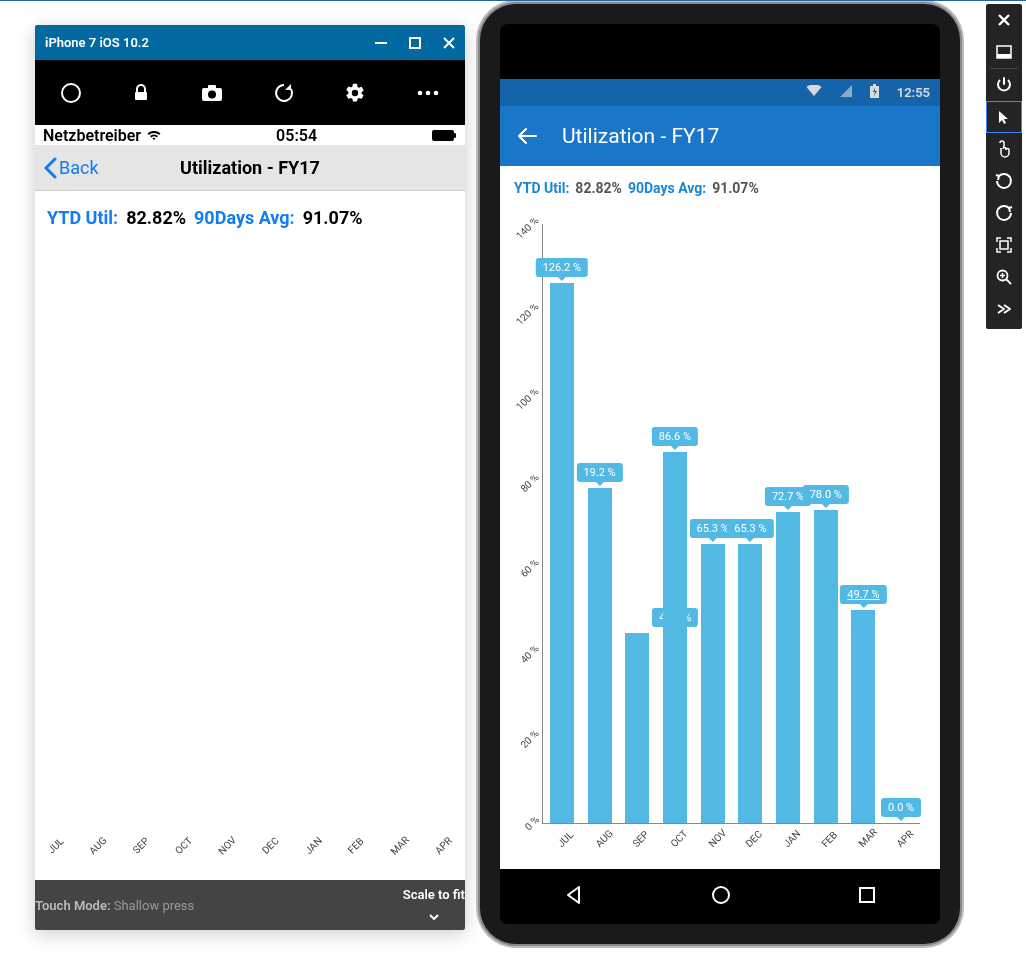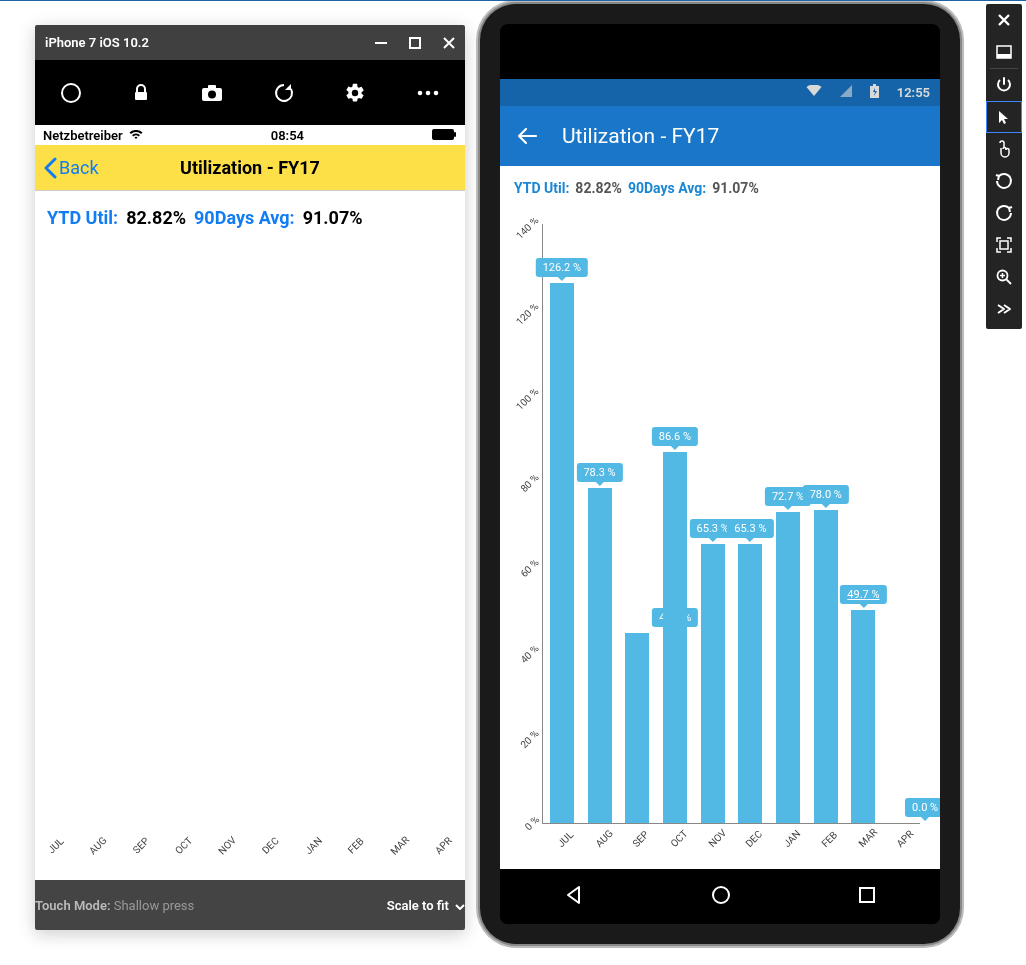--- a/index.html
+++ b/index.html
@@ -38,21 +38,21 @@
     top:25px;
     width:430px;
     height:905px;
     background:#fff;
     box-shadow:0 4px 18px rgba(0,0,0,.2);
     border-radius:2px;
     overflow:hidden;
   }
   .win-titlebar{
     height:35px;
-    background:#404040;
+    background:#0369a1;
     color:#fff;
     display:flex;
     align-items:center;
     justify-content:space-between;
     padding:0 10px;
     font-size:13px;
   }
   .win-title{ font-weight:600; }
   .win-controls{ display:flex; gap:22px; }
   .win-controls .ctrl{
@@ -72,35 +72,35 @@
     font-size:22px;
   }
   .dev-toolbar .tb-btn{ cursor:pointer; display:flex; align-items:center; justify-content:center; }
 
   .ios-statusbar{
     height:20px;
     display:flex;
     align-items:center;
     justify-content:space-between;
     padding:9px 8px;
-    font-size:13px;
+    font-size:16px;
     font-weight:600;
     color:#000;
     background:#fff;
   }
   .ios-statusbar .left{ display:flex; align-items:center; gap:6px; }
   .ios-statusbar .right{ display:flex; align-items:center; gap:4px; }
 
   .ios-navbar{
     height:46px;
     display:flex;
     align-items:center;
     position:relative;
     border-bottom:1px solid #ccc;
-    background:#fde047;
+    background:#e5e5e5;
   }
   .ios-back{
     display:flex;
     align-items:center;
     color:var(--ios-blue);
     font-size:18px;
     padding-left:8px;
     cursor:pointer;
   }
   .ios-back svg{ margin-right:2px; }
@@ -159,21 +159,21 @@
     background:var(--toolbar-grey);
     color:#fff;
     display:flex;
     align-items:center;
     justify-content:space-between;
     padding:0 0;
     font-size:13px;
   }
   .ios-footer .tm-label{ color:#bbb; font-weight:600; }
   .ios-footer .tm-val{ color:#999; }
-  .ios-footer .scale{ display:flex; align-items:center; gap:6px; cursor:pointer; font-weight:600; }
+  .ios-footer .scale{ display:flex; align-items:center; gap:6px; cursor:pointer; font-weight:600;flex-direction:column; }
 
   
   .android-window{
     position:absolute;
     left:480px;
     top:4px;
     width:480px;
     height:940px;
     background:#1a1a1a;
     border-radius:36px;
@@ -420,21 +420,21 @@
 
   <div class="ios-statusbar">
     <div class="left">
       <span>Netzbetreiber</span>
       <span>
         <svg width="14" height="10" viewBox="0 0 14 10">
             <path d="M7 9 L8.5 7.5 a2 2 0 0 0 -3 0 Z M3 5 a6 6 0 0 1 8 0 l-1.4 1.4 a4 4 0 0 0 -5.2 0 Z M0.5 2.5 a9.5 9.5 0 0 1 13 0 l-1.4 1.4 a7.5 7.5 0 0 0 -10.2 0 Z" fill="#000"></path>
           </svg>
       </span>
     </div>
-    <div>08:54</div>
+    <div>05:54</div>
     <div class="right">
       <span>
         <svg width="25" height="11" viewBox="0 0 25 11">
             <rect x="0" y="0" width="22" height="11" rx="2" fill="#000"></rect>
             <rect x="22" y="3" width="2" height="5" rx="1" fill="#000"></rect>
           </svg>
       </span>
     </div>
   </div>
 
@@ -530,21 +530,21 @@
             <div class="ytick" style="bottom: 28.5714%;">40 %</div>
             <div class="ytick" style="bottom: 42.8571%;">60 %</div>
             <div class="ytick" style="bottom: 57.1429%;">80 %</div>
             <div class="ytick" style="bottom: 71.4286%;">100 %</div>
             <div class="ytick" style="bottom: 85.7143%;">120 %</div>
             <div class="ytick" style="bottom: 100%;">140 %</div>
             <div class="bar" style="left: calc(5% - 12px); height: 90.1429%;"></div>
             <div class="bar-label" style="left: 5%; bottom: calc(90.1429% + 6px);">126.2 %</div>
             <div class="xtick" style="left: 5%;">JUL</div>
             <div class="bar" style="left: calc(15% - 12px); height: 55.9286%;"></div>
-            <div class="bar-label" style="left: 15%; bottom: calc(55.9286% + 6px);">78.3 %</div>
+            <div class="bar-label" style="left: 15%; bottom: calc(55.9286% + 6px);">19.2 %</div>
             <div class="xtick" style="left: 15%;">AUG</div>
             <div class="bar" style="left: calc(25% - 12px); height: 31.6429%;"></div>
             <div class="bar-label" style="left: 25%; bottom: calc(31.6429% + 6px); margin-left: 38px;">44.3 %</div>
             <div class="xtick" style="left: 25%;">SEP</div>
             <div class="bar" style="left: calc(35% - 12px); height: 61.8571%;"></div>
             <div class="bar-label" style="left: 35%; bottom: calc(61.8571% + 6px);">86.6 %</div>
             <div class="xtick" style="left: 35%;">OCT</div>
             <div class="bar" style="left: calc(45% - 12px); height: 46.6429%;"></div>
             <div class="bar-label" style="left: 45%; bottom: calc(46.6429% + 6px);">65.3 %</div>
             <div class="xtick" style="left: 45%;">NOV</div>
@@ -554,21 +554,21 @@
             <div class="bar" style="left: calc(65% - 12px); height: 51.9286%;"></div>
             <div class="bar-label" style="left: 65%; bottom: calc(51.9286% + 6px);">72.7 %</div>
             <div class="xtick" style="left: 65%;">JAN</div>
             <div class="bar" style="left: calc(75% - 12px); height: 52.2857%;"></div>
             <div class="bar-label" style="left: 75%; bottom: calc(52.2857% + 6px);">78.0 %</div>
             <div class="xtick" style="left: 75%;">FEB</div>
             <div class="bar" style="left: calc(85% - 12px); height: 35.5%;"></div>
             <div class="bar-label" style="left: 85%; bottom: calc(35.5% + 6px); text-decoration: underline;">49.7 %</div>
             <div class="xtick" style="left: 85%;">MAR</div>
             <div class="bar" style="left: calc(95% - 12px); height: 0%;"></div>
-            <div class="bar-label" style="left: 95%; bottom: calc(0% + 6px); margin-left: 24px;">0.0 %</div>
+            <div class="bar-label" style="left: 95%; bottom: calc(0% + 6px);">0.0 %</div>
             <div class="xtick" style="left: 95%;">APR</div>
           </div>
       </div>
     </div>
     <div class="android-navbar">
       <div class="nav-btn">
         <svg width="22" height="22" viewBox="0 0 22 22">
             <path d="M16 3 L5 11 L16 19 Z" fill="none" stroke="white" stroke-width="2" stroke-linejoin="round"></path>
           </svg>
       </div>

